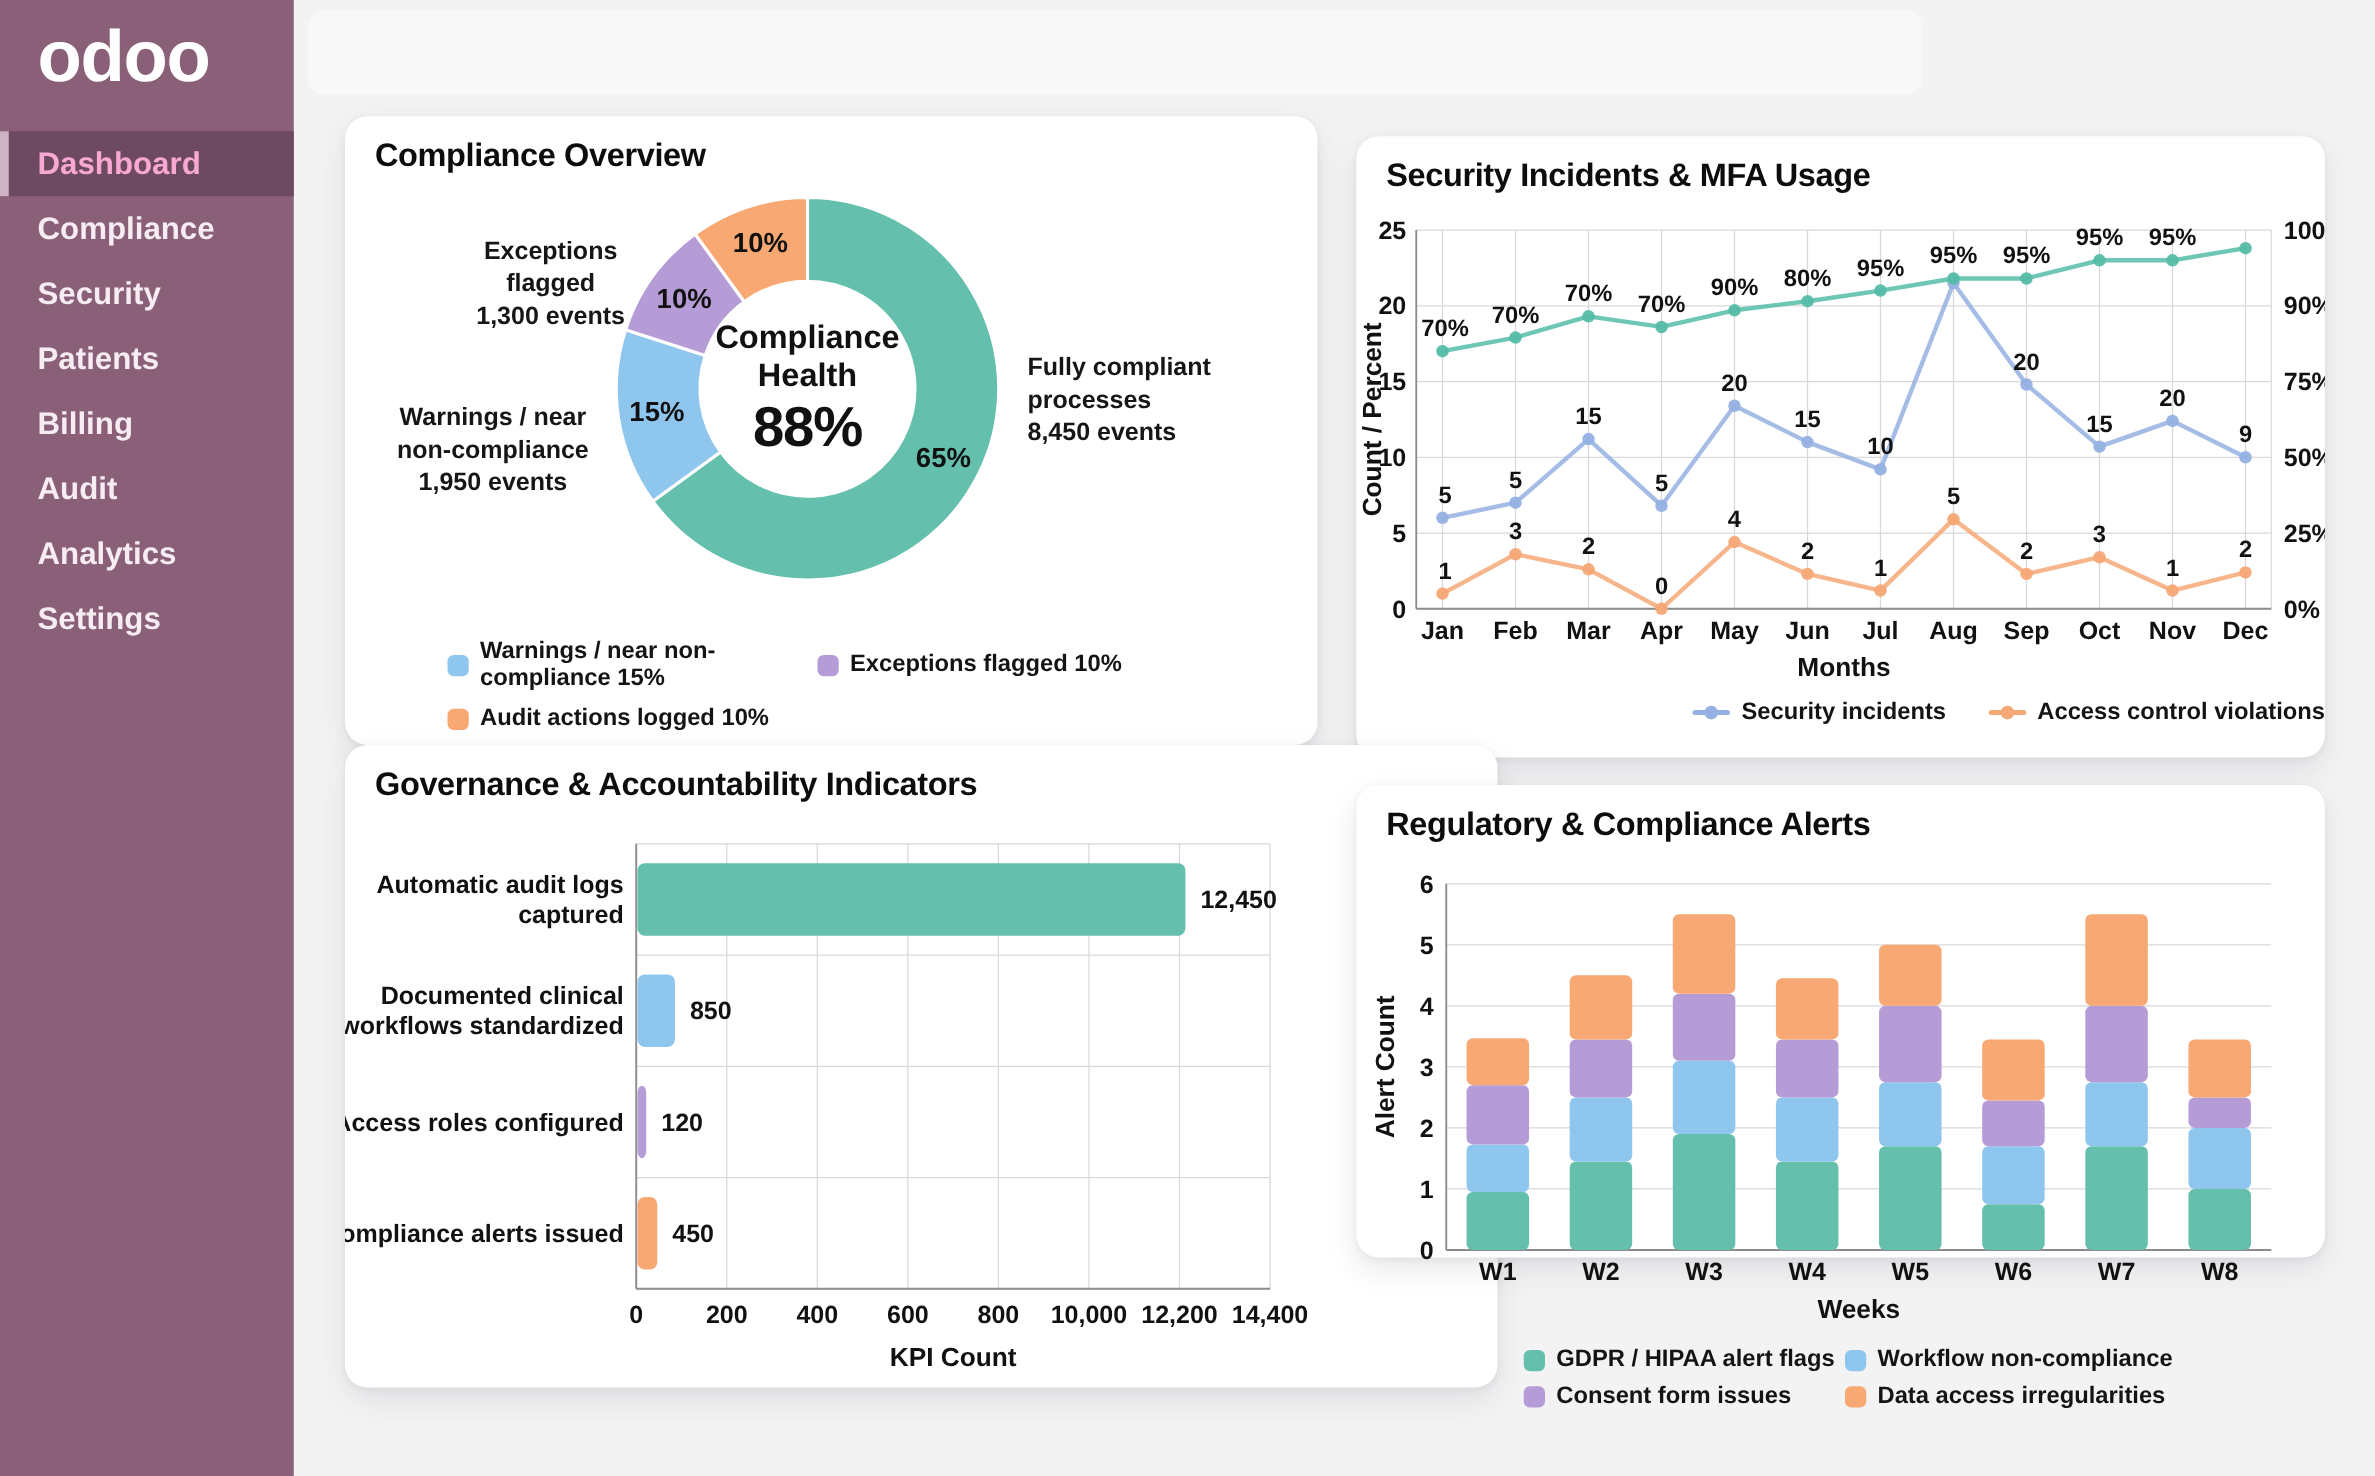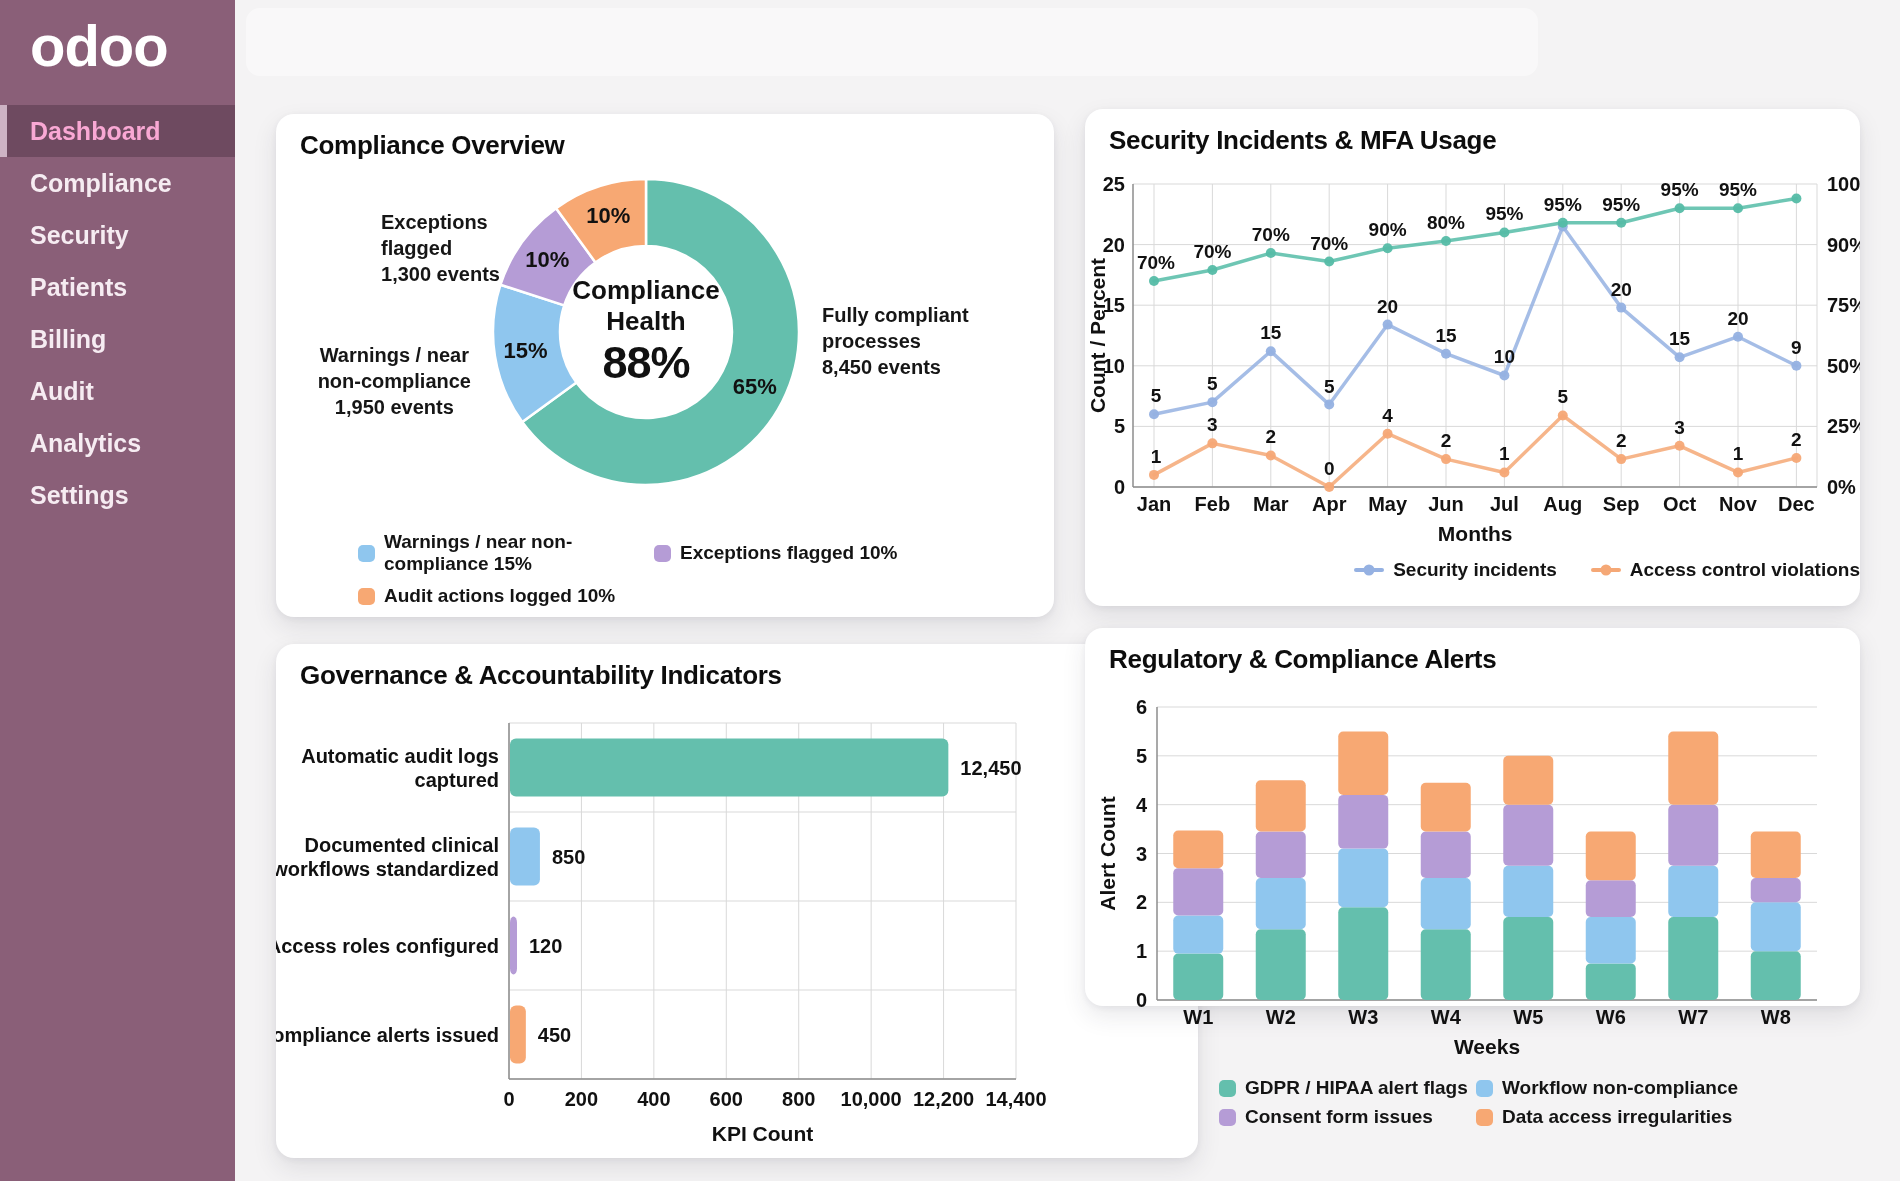--- a/index.html
+++ b/index.html
@@ -33,36 +33,36 @@
   
   .top-glow {
     position:absolute; left:246px; top:8px; width:1292px; height:68px;
     background:rgba(255,255,255,.45); border-radius:14px;
   }
   
   .card {
     position:absolute; background:#ffffff; border-radius:18px;
     box-shadow:0 10px 24px rgba(40,40,60,.10), 0 2px 6px rgba(40,40,60,.06);
   }
-  #card-donut { left:276px;  top:114px; width:778px; height:503px;text-decoration:underline; }
+  #card-donut { left:276px;  top:93px; width:778px; height:503px;text-decoration:underline; }
   #card-line  { left:1085px; top:109px; width:775px; height:497px; }
-  #card-hbar  { left:276px;  top:644px; width:922px; height:514px; }
+  #card-hbar  { left:276px;  top:596px; width:922px; height:514px; }
   #card-stack { left:1085px; top:628px; width:775px; height:378px; }
   .card h2 {
     position:absolute; left:24px; top:16px; z-index:3;
     font-size:26px; font-weight:800; letter-spacing:-0.3px; color:#0d0d0d;
   }
   .chart-svg { position:absolute; left:0; top:0; font-family:inherit; }
   svg text { font-family:"Liberation Sans", sans-serif; }
   
   .callout {
     position:absolute; font-size:20px; font-weight:600; line-height:26px; color:#161616;
     z-index:2;
   }
-  #co-exceptions { right:554px; top:95px;  text-align:left; }
+  #co-exceptions { right:554px; top:95px;  text-align:center; }
   #co-warnings   { right:583px; top:228px; text-align:center; }
   #co-fully      { left:546px;  top:188px; text-align:left; }
   .donut-center {
     position:absolute; left:370px; top:218px; transform:translate(-50%,-50%);
     text-align:center; z-index:2;
   }
   .donut-center .cl { font-size:26px; font-weight:800; line-height:31px; }
   .donut-center .cv { font-size:45px; font-weight:800; line-height:52px; letter-spacing:-1px; }
   
   .legend-grid {

